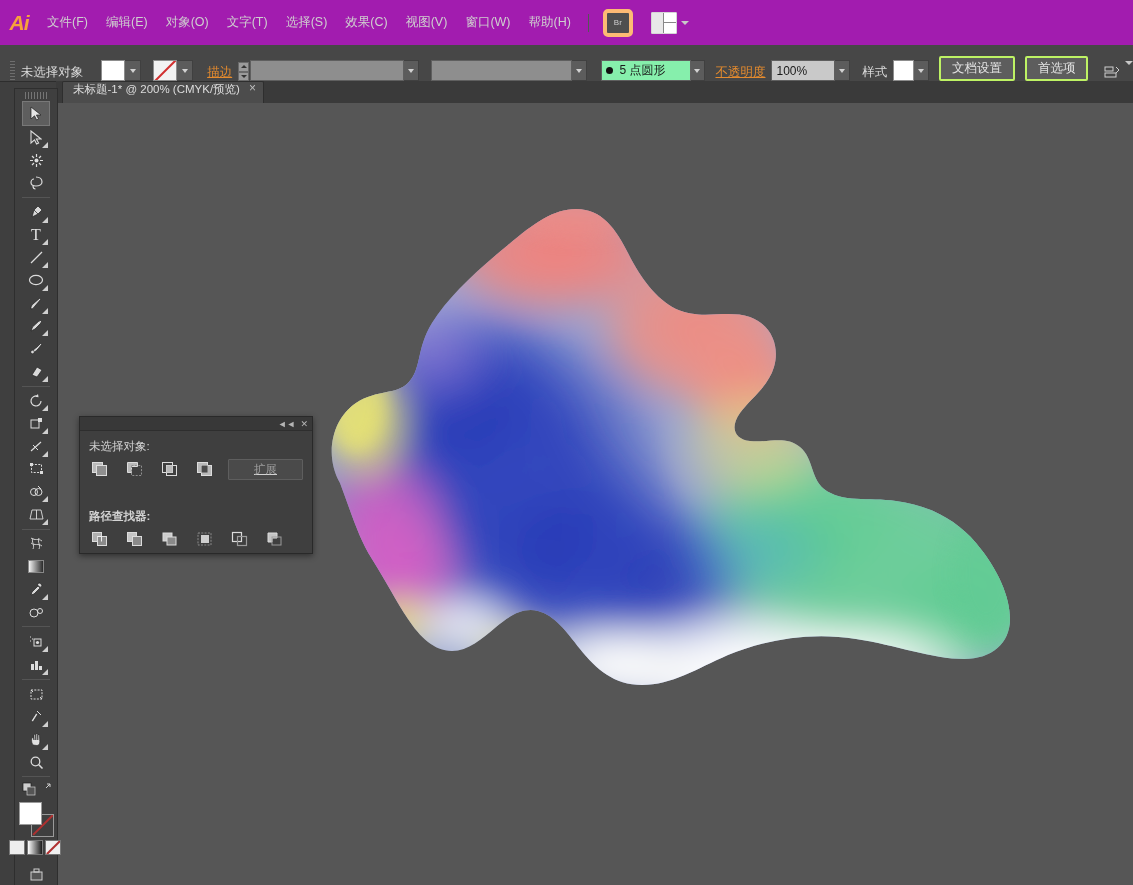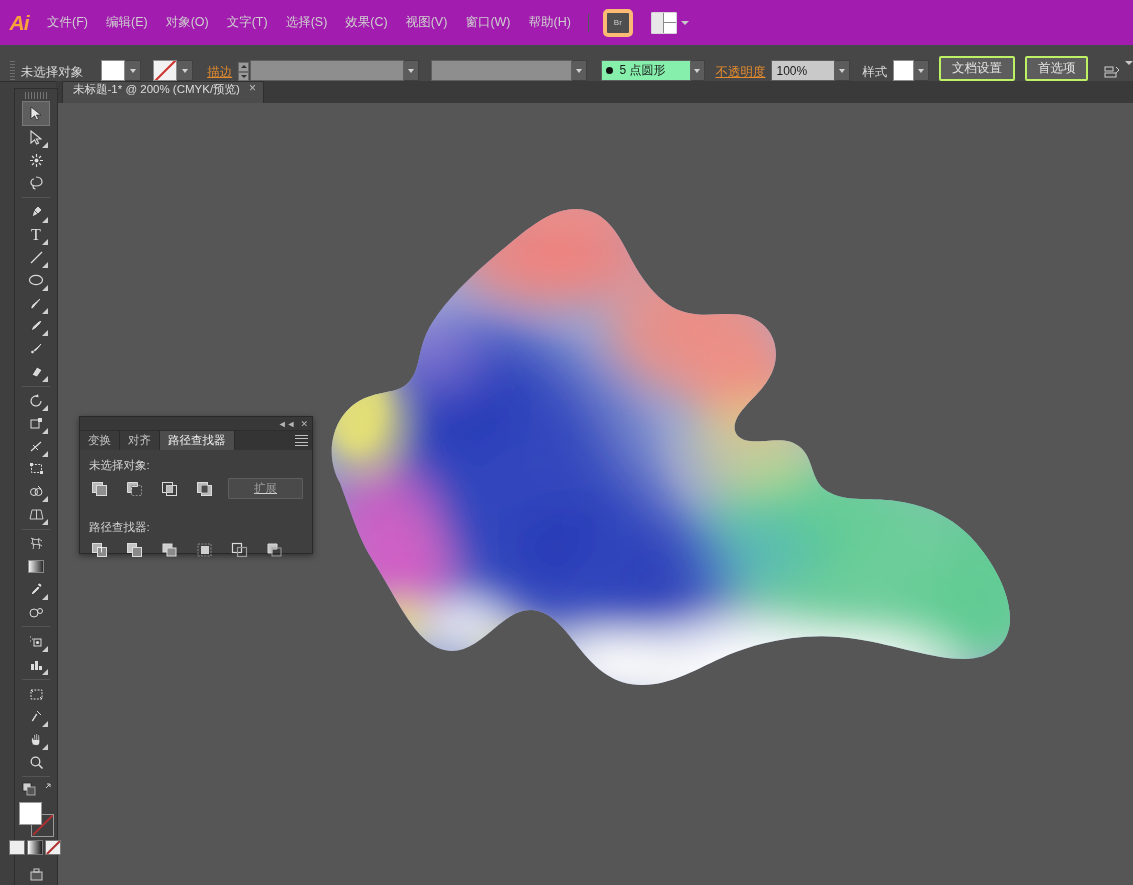--- a/index.html
+++ b/index.html
@@ -182,21 +182,21 @@
     background:#3a3a3a;border-right:1px solid #2b2b2b;
   }
   .ptab.sel{background:#4d4d4d;color:#f0f0f0;}
   .panel-menu{
     position:absolute;right:4px;top:4px;width:13px;height:11px;
     display:flex;flex-direction:column;justify-content:space-between;
   }
   .panel-menu i{display:block;height:1px;background:#c0c0c0;}
   .panel-body{padding:6px 9px 0 9px;}
   .sect-lbl{font-size:11.5px;color:#d4d4d4;margin:2px 0 5px 0;}
-  .row{display:flex;align-items:flex-end;gap:0;text-decoration:underline;}
+  .row{display:flex;align-items:flex-start;gap:0;text-decoration:underline;}
   .pf-btn{
     width:22px;height:20px;display:flex;align-items:center;justify-content:center;
     margin-right:13px;
   }
   .pf-btn svg{display:block;}
   .expand-btn{
     margin-left:auto;width:74px;height:19px;background:#4a4a4a;border:1px solid #5e5e5e;
     display:flex;align-items:center;justify-content:center;font-size:11.5px;color:#9c9c9c;
     border-radius:1px;
   }
@@ -628,31 +628,20 @@
         </svg>
     </div>
   </div>
 
   <div class="panel">
     <div class="panel-top">
       <span>◄◄</span>
       <span>✕</span>
     </div>
 
-    <div class="panel-tabs">
-      <div class="ptab">变换</div>
-      <div class="ptab">对齐</div>
-      <div class="ptab sel">路径查找器</div>
-      <div class="panel-menu">
-          <i></i>
-          <i></i>
-          <i></i>
-          <i></i>
-        </div>
-    </div>
 
     <div class="panel-body">
       <div class="sect-lbl">未选择对象:</div>
       <div class="row">
         <div class="pf-btn">
           <svg width="17" height="16" viewBox="0 0 17 16">
               <rect x="1.5" y="1.5" width="10" height="10" fill="#b9b9b9" stroke="#dcdcdc" stroke-width="1"></rect>
               <rect x="5.5" y="4.5" width="10" height="10" fill="#8f8f8f" stroke="#dcdcdc" stroke-width="1"></rect>
             </svg>
         </div>
@@ -672,21 +661,21 @@
         <div class="pf-btn">
           <svg width="17" height="16" viewBox="0 0 17 16">
               <rect x="1.5" y="1.5" width="10" height="10" fill="#b9b9b9" stroke="#dcdcdc" stroke-width="1"></rect>
               <rect x="5.5" y="4.5" width="10" height="10" fill="#b9b9b9" stroke="#dcdcdc" stroke-width="1"></rect>
               <rect x="5.5" y="4.5" width="6" height="7" fill="#4a4a4a"></rect>
             </svg>
         </div>
         <div class="expand-btn">扩展</div>
       </div>
 
-      <div class="sect-lbl" style="margin-top:21px;">路径查找器:</div>
+      <div class="sect-lbl" style="margin-top:29px;font-weight:bold;">路径查找器:</div>
       <div class="row2">
         <div class="pf-btn">
           <svg width="18" height="16" viewBox="0 0 18 16">
               <rect x="1.5" y="1.5" width="9" height="9" fill="#b0b0b0" stroke="#dcdcdc" stroke-width="1"></rect>
               <rect x="6.5" y="5.5" width="9" height="9" fill="#8a8a8a" stroke="#dcdcdc" stroke-width="1"></rect>
               <path d="M6.5 5.5 h4 v5" fill="none" stroke="#f0f0f0" stroke-width="1"></path>
             </svg>
         </div>
         <div class="pf-btn">
           <svg width="18" height="16" viewBox="0 0 18 16">

